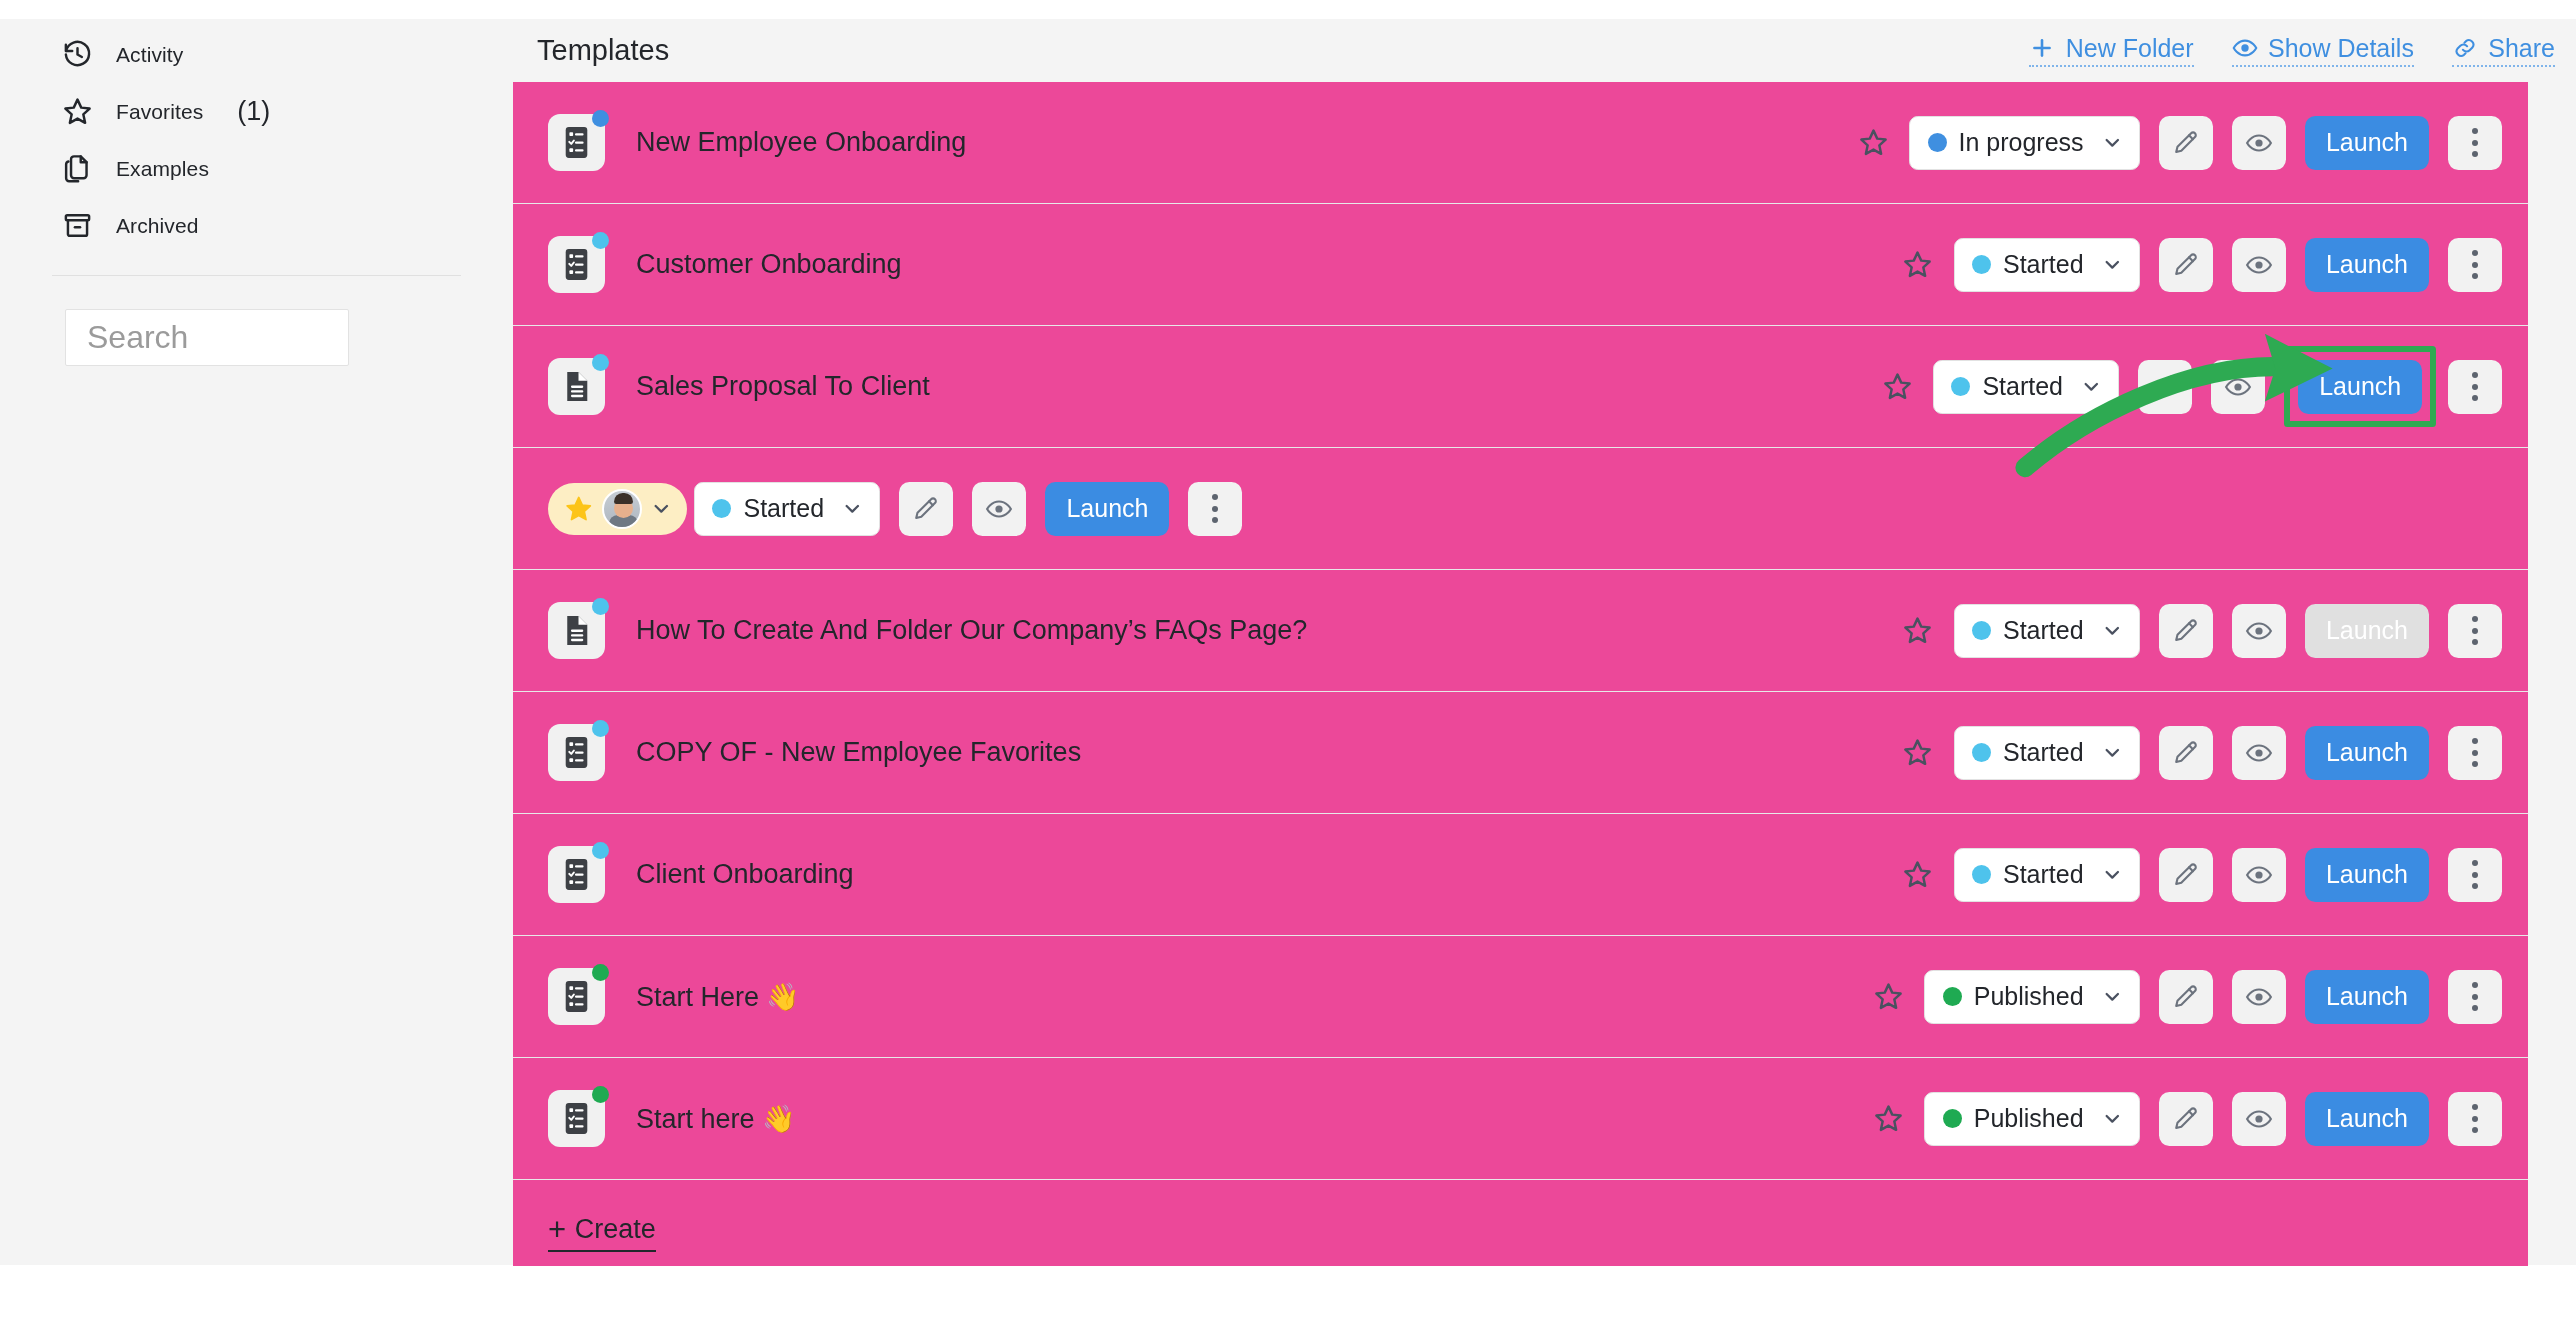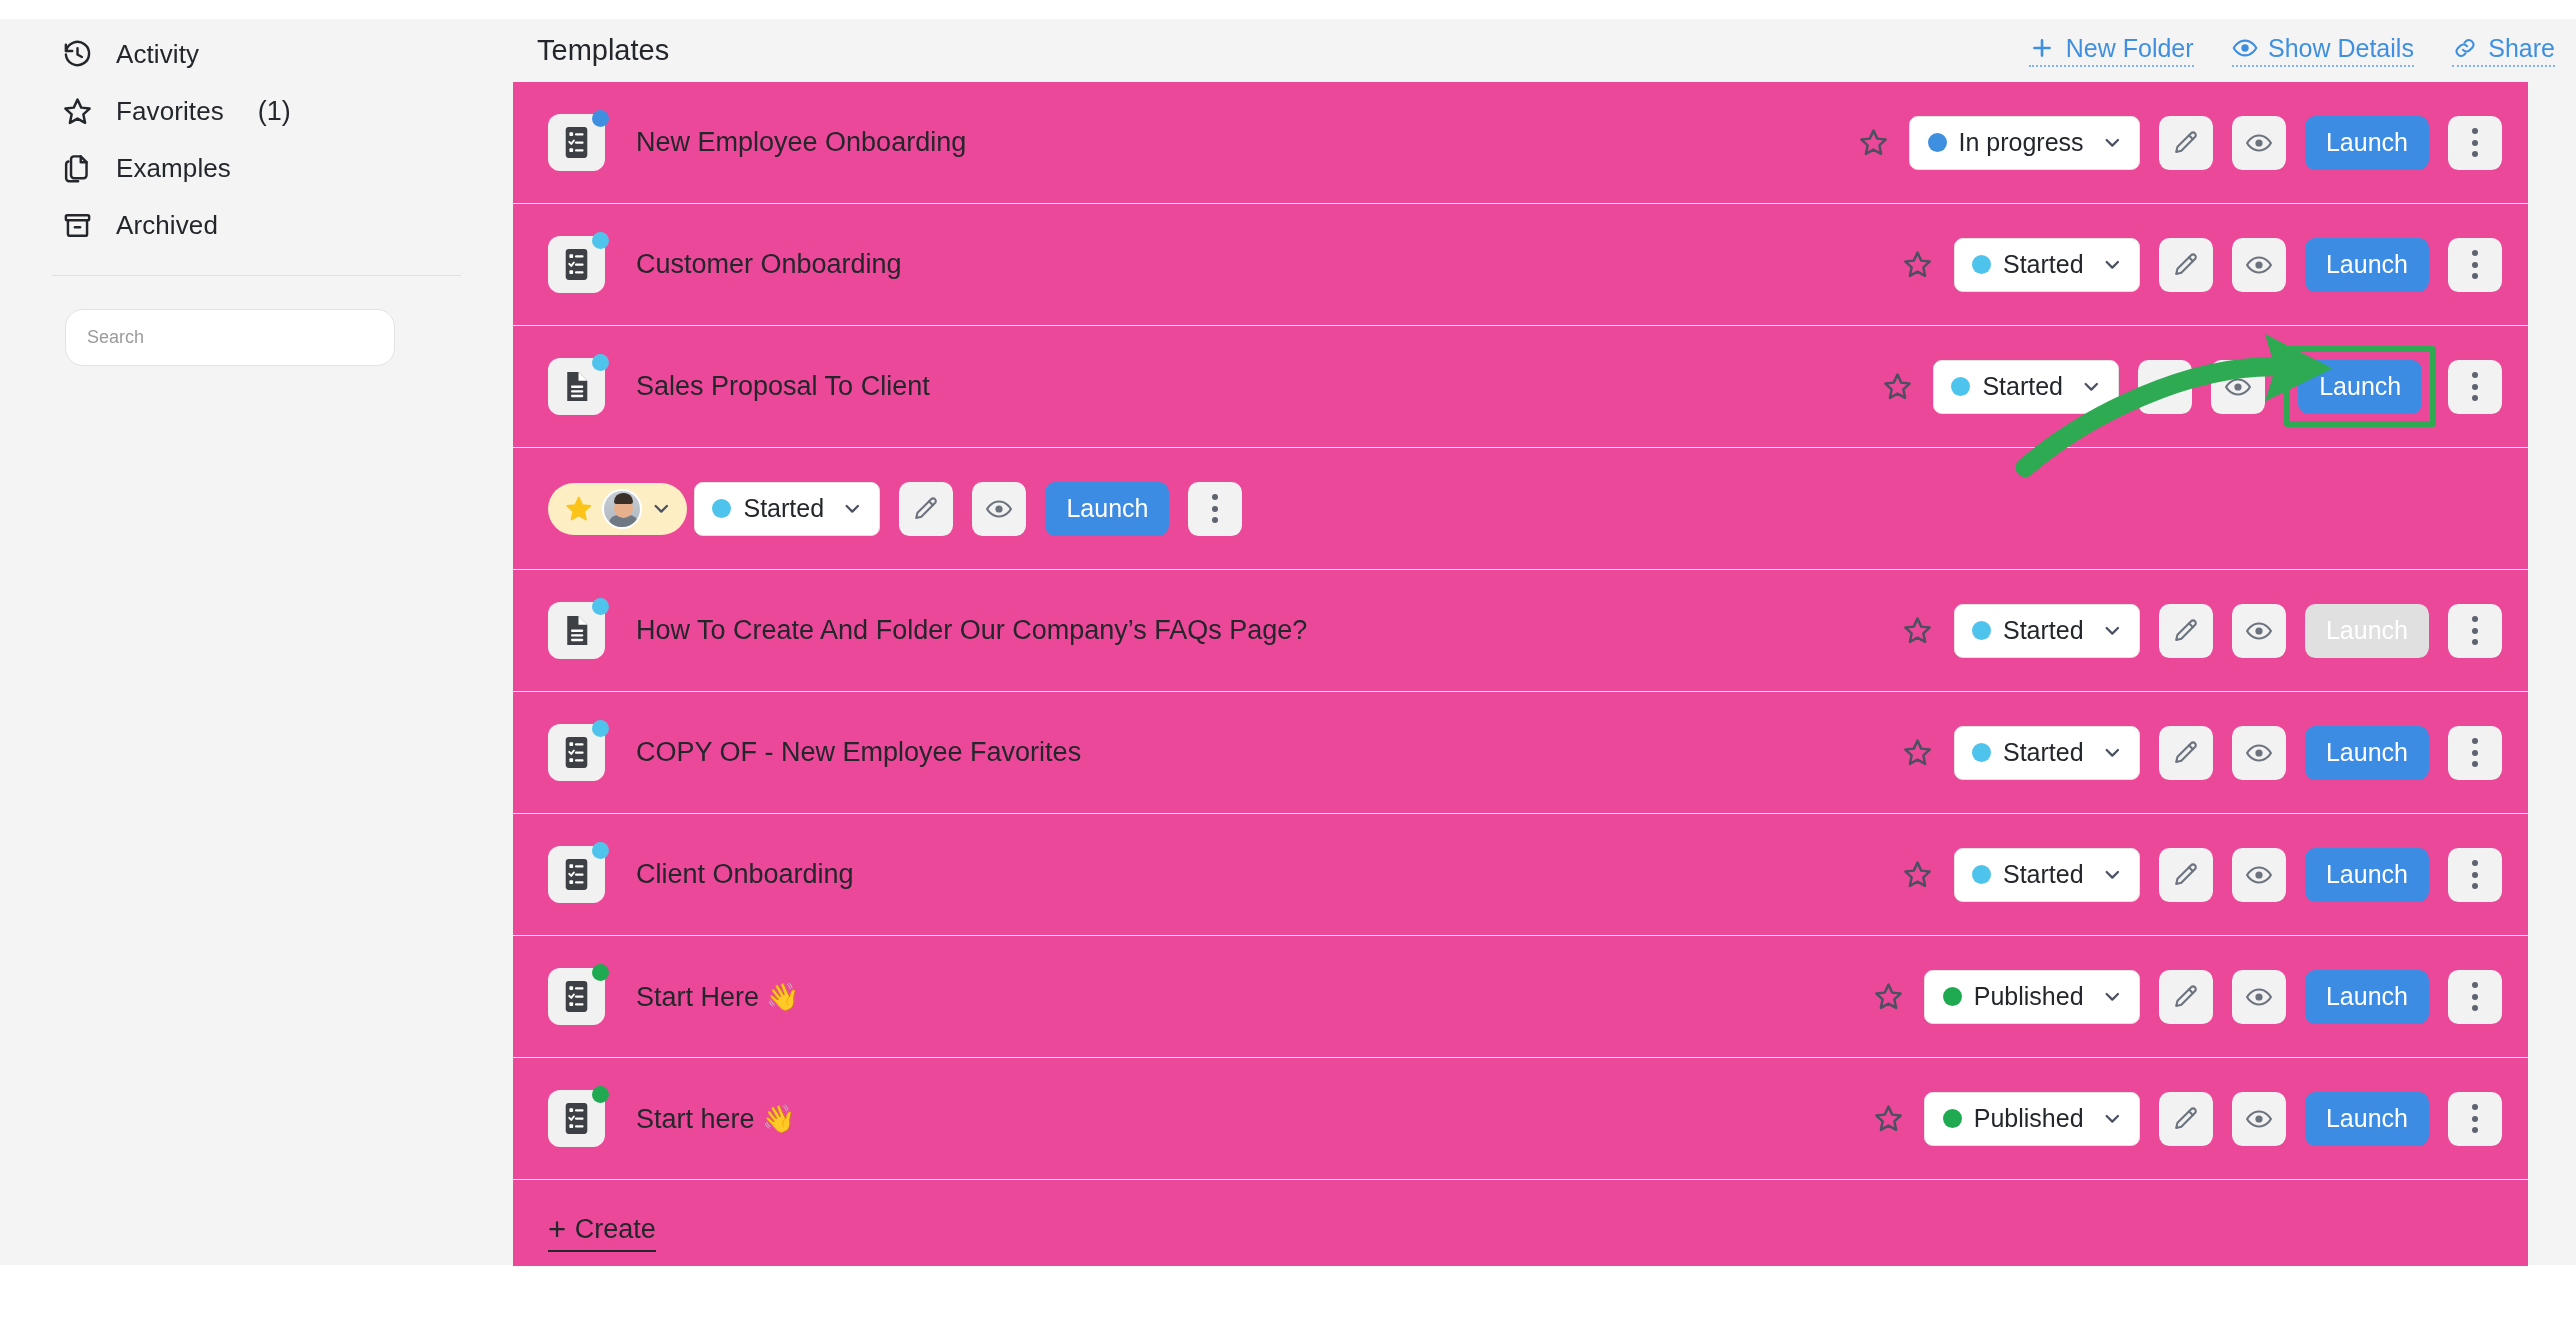--- a/index.html
+++ b/index.html
@@ -20,34 +20,34 @@
   }
   .nav-list { padding-top: 7px; }
   .nav-item {
     display: flex; align-items: center;
     height: 57px; padding-left: 61px; gap: 22px;
     cursor: pointer;
   }
   .nav-icon { width: 33px; height: 33px; flex: 0 0 33px;
     display: flex; align-items: center; justify-content: center; color: #23262b; }
   .nav-icon svg { width: 31px; height: 31px; display: block; }
-  .nav-label { font-size: 26px; color: #23262b; letter-spacing: 0.1px; white-space: nowrap; }
+  .nav-label { font-size: 21px; color: #23262b; letter-spacing: 0.1px; white-space: nowrap; }
   .nav-count { font-size: 27px; color: #23262b; margin-left: 12px; }
 
   .nav-divider {
     margin: 21px 52px 0 52px; height: 0.9px; background: #e0e0e0;
   }
 
   .search-wrap { padding: 33px 61px 0 65px; }
   .search-input {
-    width: 330px; height: 57px;
-    border: 0.9px solid #e2e2e2; border-radius: 18px;
+    width: 284px; height: 57px;
+    border: 0.9px solid #e2e2e2; border-radius: 2px;
     background: #ffffff; padding: 0 21px;
     font-family: "Liberation Sans", sans-serif;
-    font-size: 18px; color: #23262b; outline: none;
+    font-size: 32px; color: #23262b; outline: none;
   }
   .search-input::placeholder { color: #9b9b9b; }
 
   .folder-item {
     display: flex; align-items: center;
     height: 59px; margin: 8.7px 52px 0 91px;
     border-radius: 7px; padding-left: 14px; cursor: pointer;
   }
   .folder-item.selected { background: #b7d6f2; }
   .folder-label { font-size: 27px; color: #23262b; }

